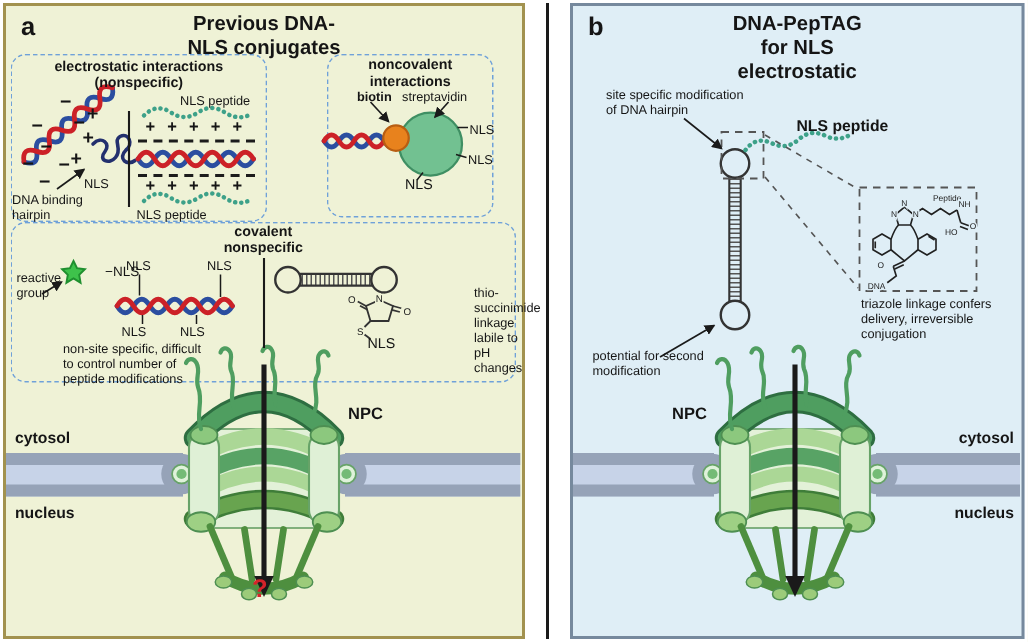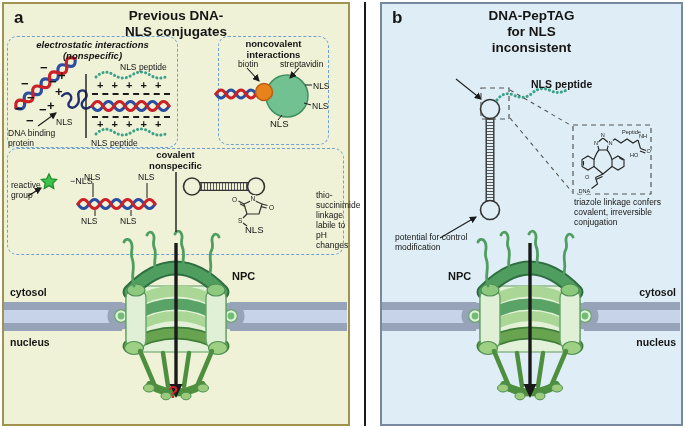--- a/index.html
+++ b/index.html
@@ -78,59 +78,62 @@
 
   <section class="panel" id="panel-a">
     <div class="t panel-label" style="left:10px;top:4px;">a</div>
     <div class="t title c" style="left:0;right:0;top:4px;">Previous DNA-
 NLS conjugates</div>
 
     <div class="box" style="left:3px;top:32px;width:171px;height:112px;"></div>
     <div class="box" style="left:214px;top:32px;width:111px;height:109px;"></div>
     <div class="box" style="left:3px;top:144px;width:337px;height:107px;"></div>
 
-    <div class="t boxtitle c" style="left:3px;top:36px;width:171px;font-style:italic;">electrostatic interactions
+    <div class="t boxtitle c" style="left:3px;top:36px;width:171px;">electrostatic interactions
 (nonspecific)</div>
     <span class="sign" style="left:36px;top:56px;">−</span>
     <span class="sign" style="left:17px;top:72px;">−</span>
     <span class="sign" style="left:45px;top:70px;">−</span>
     <span class="sign" style="left:23px;top:86px;">−</span>
     <span class="sign" style="left:11px;top:97px;">−</span>
     <span class="sign" style="left:35px;top:98px;">−</span>
     <span class="sign" style="left:22px;top:109px;">−</span>
     <span class="sign" style="left:54px;top:64px;">+</span>
     <span class="sign" style="left:51px;top:80px;">+</span>
     <span class="sign" style="left:43px;top:94px;">+</span>
     <div class="t" style="left:52px;top:113px;">NLS</div>
     <div class="t" style="left:4px;top:124px;">DNA binding
-protein</div>
+hairpin</div>
     <div class="t" style="left:116px;top:58px;">NLS peptide</div>
     <div class="t plusrow" style="left:93px;top:75px;">+ + + + +</div>
     <div class="dashrow" style="left:88px;top:89px;"></div>
     <div class="dashrow" style="left:88px;top:112px;"></div>
     <div class="t plusrow" style="left:93px;top:114px;">+ + + + +</div>
     <div class="t" style="left:87px;top:134px;">NLS peptide</div>
 
     <div class="t boxtitle c" style="left:214px;top:35px;width:111px;">noncovalent
 interactions</div>
-    <div class="t" style="left:234px;top:55px;">biotin</div>
-    <div class="t" style="left:276px;top:55px;">streptavidin</div>
+    <div class="t" style="left:234px;top:55px;font-weight:bold;">biotin</div>
+    <div class="t" style="left:264px;top:55px;">streptavidin</div>
     <div class="t" style="left:309px;top:77px;">NLS</div>
     <div class="t" style="left:308px;top:97px;">NLS</div>
     <div class="t" style="left:266px;top:114px;font-size:9.5px;">NLS</div>
 
     <div class="t boxtitle c" style="left:3px;top:146px;width:337px;">covalent
 nonspecific</div>
     <div class="t" style="left:54px;top:172px;font-size:9px;margin-left:12px;">−NLS</div>
     <div class="t" style="left:7px;top:176px;">reactive
 group</div>
     <div class="t" style="left:80px;top:168px;">NLS</div>
     <div class="t" style="left:134px;top:168px;">NLS</div>
     <div class="t" style="left:77px;top:212px;">NLS</div>
     <div class="t" style="left:116px;top:212px;">NLS</div>
+    <div class="t" style="left:38px;top:223px;">non-site specific, difficult
+to control number of
+peptide modifications</div>
     <div class="t" style="left:241px;top:220px;font-size:9.5px;">NLS</div>
     <div class="t" style="left:276px;top:186px;margin-left:36px;">thio-succinimide
 linkage labile to
 pH changes</div>
 
     <div class="t b" style="left:228px;top:266px;font-size:11px;">NPC</div>
     <div class="t b" style="left:6px;top:282px;font-size:10.5px;">cytosol</div>
     <div class="t b" style="left:6px;top:332px;font-size:10.5px;">nucleus</div>
 
     <div class="t q" style="left:164px;top:379px;">?</div>
@@ -224,27 +227,29 @@
       </g>
     </svg>
   </section>
 
   <div id="divider"></div>
 
   <section class="panel" id="panel-b">
     <div class="t panel-label" style="left:10px;top:4px;">b</div>
     <div class="t title c" style="left:0;right:0;top:4px;">DNA-PepTAG
 for NLS
-inconsistent</div>
-
+electrostatic</div>
+
+    <div class="t" style="left:22px;top:54px;">site specific modification
+of DNA hairpin</div>
     <div class="t b" style="left:149px;top:74px;font-size:10.5px;">NLS peptide</div>
     <div class="t" style="left:192px;top:193px;">triazole linkage confers
-covalent, irreversible
+delivery, irreversible
 conjugation</div>
-    <div class="t" style="left:13px;top:228px;">potential for control
+    <div class="t" style="left:13px;top:228px;">potential for second
 modification</div>
     <div class="t b" style="left:66px;top:266px;font-size:11px;">NPC</div>
     <div class="t b" style="right:5px;top:282px;font-size:10.5px;">cytosol</div>
     <div class="t b" style="right:5px;top:332px;font-size:10.5px;">nucleus</div>
 
     <svg class="lay" width="298" height="419">
 
       <g>
         <rect x="0" y="298" width="94" height="29" fill="#c7d3e8"></rect>
         <rect x="0" y="298" width="94" height="8" fill="#96a3b8"></rect>

